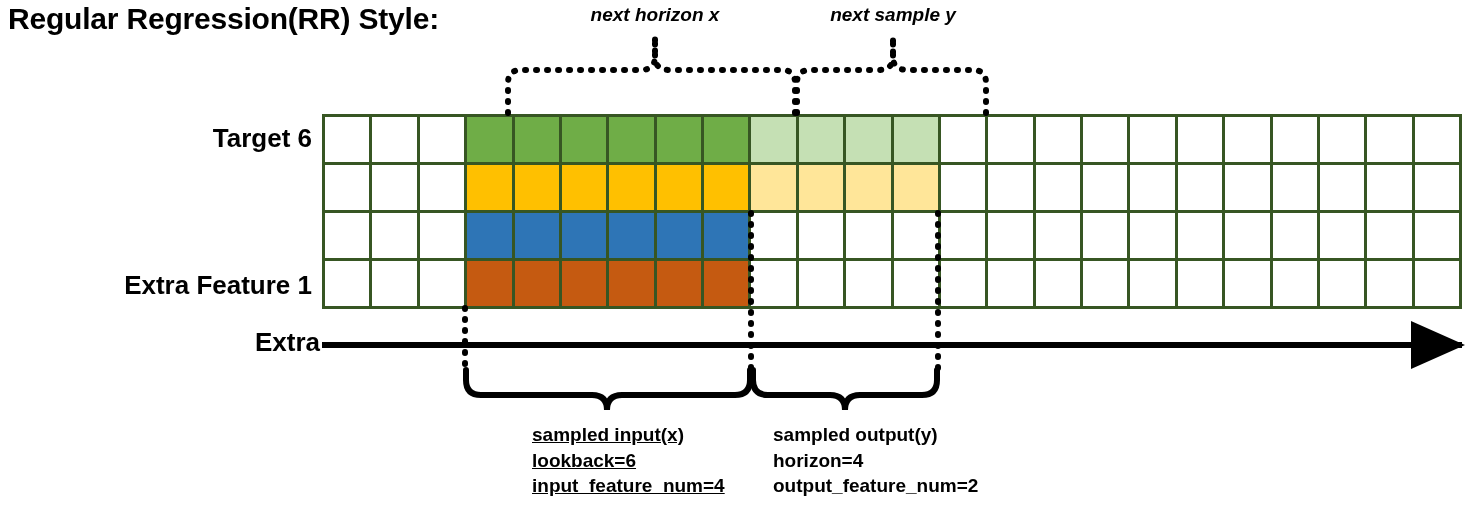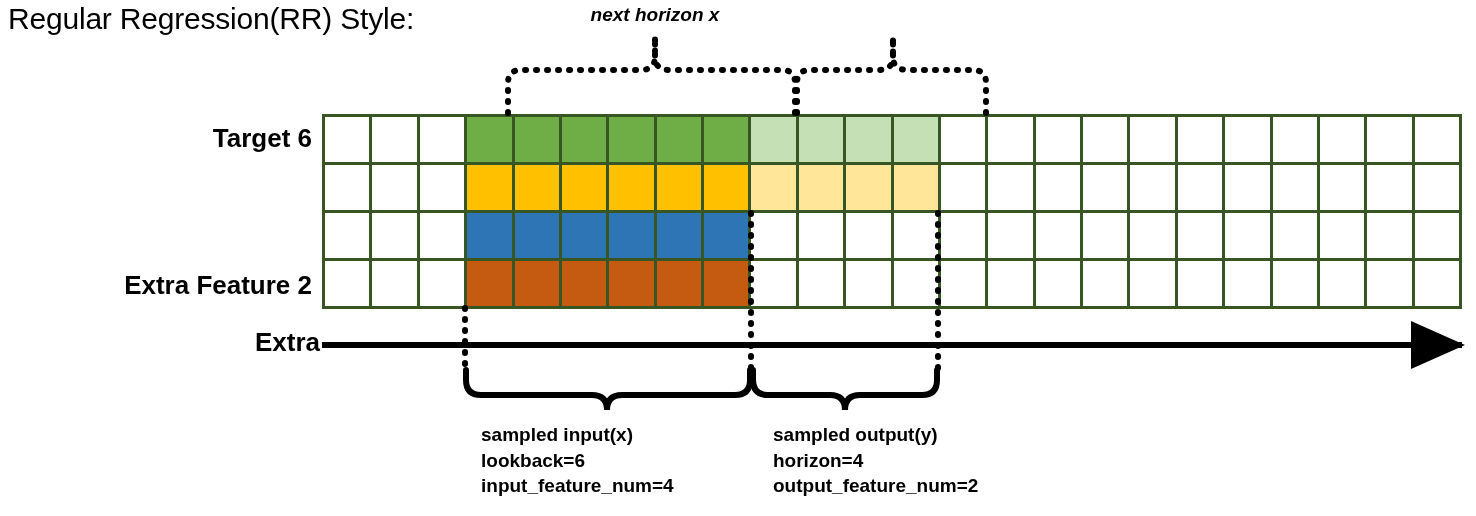--- a/index.html
+++ b/index.html
@@ -16,21 +16,21 @@
     height: 516px;
     overflow: hidden;
     background: #ffffff;
   }
   .abs { position: absolute; }
 
   #page-title {
     left: 8px;
     top: 2px;
     font-size: 30px;
-    font-weight: normal;
+    font-weight: bold;
     color: #000000;
     letter-spacing: -0.2px;
     white-space: nowrap;
   }
 
   .brace-label {
     font-size: 19px;
     font-style: italic;
     font-weight: bold;
     color: #000000;
@@ -101,23 +101,24 @@
   }
 </style>
 </head>
 <body>
 
 <div id="root">
 
   <div class="abs" id="page-title">Regular Regression(RR) Style:</div>
 
   <div class="abs brace-label" style="left:555px; top:4px; width:200px;">next horizon x</div>
+  <div class="abs brace-label" style="left:793px; top:4px; width:200px;">next sample y</div>
 
   <div class="abs row-label" style="left:10px; top:114px; width:302px;">Target 6</div>
-  <div class="abs row-label" style="left:10px; top:261px; width:302px;">Extra Feature 2</div>
+  <div class="abs row-label" style="left:10px; top:261px; width:302px;">Extra Feature 1</div>
 
   <div class="abs" id="time-label">Extra</div>
 
   <div class="abs" id="grid">
       <div class="grid-row">
         <div class="cell" style="background: rgb(255, 255, 255);"></div>
         <div class="cell" style="background: rgb(255, 255, 255);"></div>
         <div class="cell" style="background: rgb(255, 255, 255);"></div>
         <div class="cell" style="background: rgb(111, 173, 71);"></div>
         <div class="cell" style="background: rgb(111, 173, 71);"></div>
@@ -214,21 +215,21 @@
         <div class="cell" style="background: rgb(255, 255, 255);"></div>
         <div class="cell" style="background: rgb(255, 255, 255);"></div>
         <div class="cell" style="background: rgb(255, 255, 255);"></div>
         <div class="cell" style="background: rgb(255, 255, 255);"></div>
         <div class="cell" style="background: rgb(255, 255, 255);"></div>
         <div class="cell" style="background: rgb(255, 255, 255);"></div>
         <div class="cell" style="background: rgb(255, 255, 255);"></div>
       </div>
     </div>
 
-  <div class="abs caption" style="left:481px; top:422px; width:262px;">sampled input(x)
+  <div class="abs caption" style="left:532px; top:422px; width:262px;text-decoration:underline;">sampled input(x)
 lookback=6
 input_feature_num=4</div>
   <div class="abs caption" style="left:773px; top:422px; width:290px;">sampled output(y)
 horizon=4
 output_feature_num=2</div>
 
   <svg class="abs overlay" viewBox="0 0 1476 516">
     <defs>
       <marker id="arrowhead" markerWidth="9" markerHeight="8" refX="8.5" refY="4" orient="auto">
         <polygon points="0,0 9,4 0,8" fill="#000000"></polygon>

